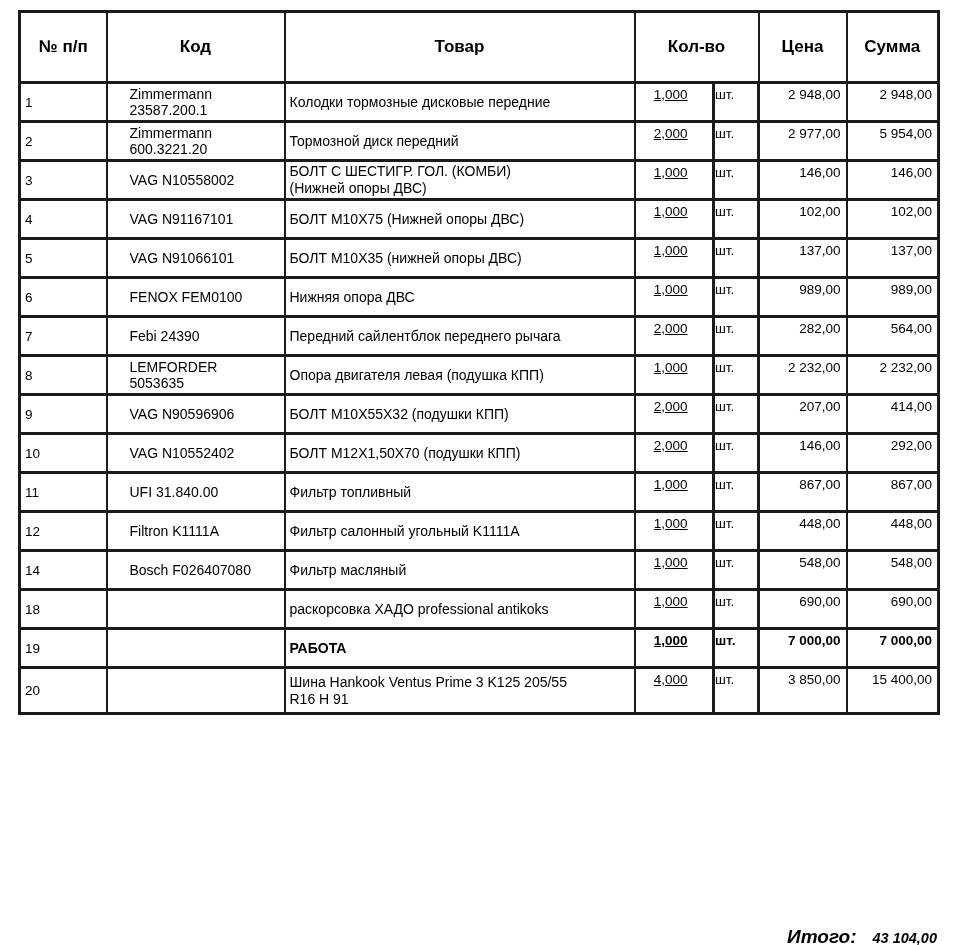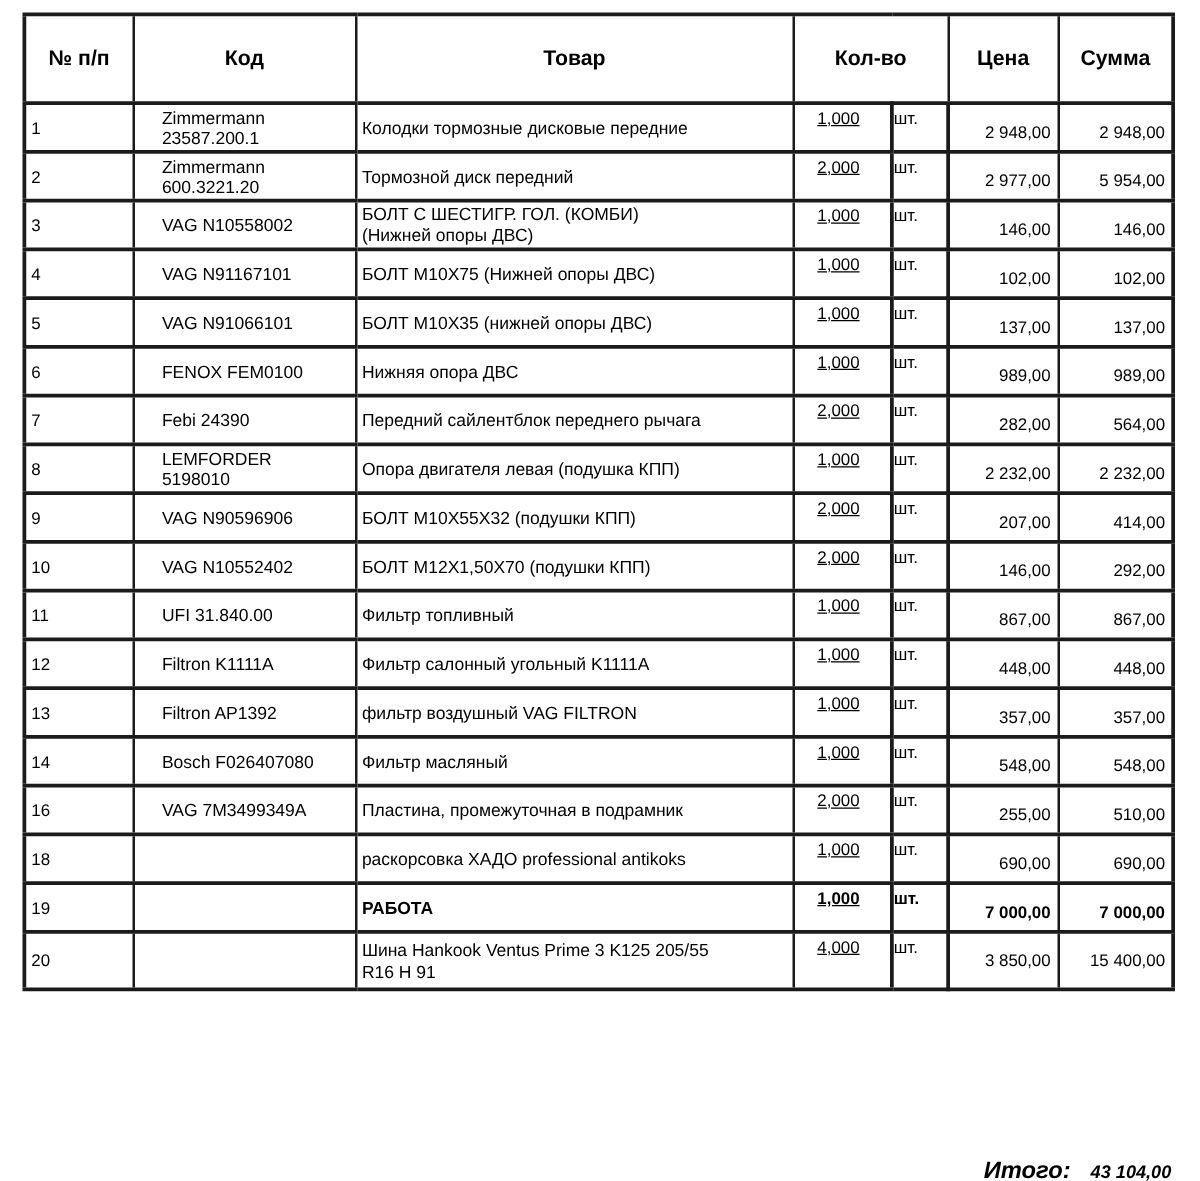--- a/index.html
+++ b/index.html
@@ -81,21 +81,21 @@
     padding-top: 3px;
     font-size: 13.5px;
     border-left-width: 3px;
     border-right-width: 3px;
     margin-top: 44px;
   }
   td.cell-price,
   td.cell-sum {
     text-align: right;
     vertical-align: top;
-    padding: 14px 5px 0 0;
+    padding: 3px 5px 0 0;
     font-size: 13.5px;
   }
   tr.bold-row td:not(.cell-num) {
     font-weight: bold;
   }
   .totals {
     position: absolute;
     top: 926px;
     left: 18px;
     width: 919px;
@@ -208,21 +208,21 @@
         <td class="cell-product">Передний сайлентблок переднего рычага</td>
         <td class="cell-qty">2,000</td>
         <td class="cell-unit">шт.</td>
         <td class="cell-price">282,00</td>
         <td class="cell-sum">564,00</td>
       </tr>
 
       <tr>
         <td class="cell-num">8</td>
         <td class="cell-code">LEMFORDER
-5198010</td>
+5053635</td>
         <td class="cell-product">Опора двигателя левая (подушка КПП)</td>
         <td class="cell-qty">1,000</td>
         <td class="cell-unit">шт.</td>
         <td class="cell-price">2 232,00</td>
         <td class="cell-sum">2 232,00</td>
       </tr>
 
       <tr>
         <td class="cell-num">9</td>
         <td class="cell-code">VAG N90596906</td>
@@ -256,50 +256,32 @@
       <tr>
         <td class="cell-num">12</td>
         <td class="cell-code">Filtron K1111A</td>
         <td class="cell-product">Фильтр салонный угольный K1111A</td>
         <td class="cell-qty">1,000</td>
         <td class="cell-unit">шт.</td>
         <td class="cell-price">448,00</td>
         <td class="cell-sum">448,00</td>
       </tr>
 
-      <tr>
-        <td class="cell-num">13</td>
-        <td class="cell-code">Filtron AP1392</td>
-        <td class="cell-product">фильтр воздушный VAG FILTRON</td>
-        <td class="cell-qty">1,000</td>
-        <td class="cell-unit">шт.</td>
-        <td class="cell-price">357,00</td>
-        <td class="cell-sum">357,00</td>
-      </tr>
 
       <tr>
         <td class="cell-num">14</td>
         <td class="cell-code">Bosch F026407080</td>
         <td class="cell-product">Фильтр масляный</td>
         <td class="cell-qty">1,000</td>
         <td class="cell-unit">шт.</td>
         <td class="cell-price">548,00</td>
         <td class="cell-sum">548,00</td>
       </tr>
 
 
-      <tr>
-        <td class="cell-num">16</td>
-        <td class="cell-code">VAG 7M3499349A</td>
-        <td class="cell-product">Пластина, промежуточная в подрамник</td>
-        <td class="cell-qty">2,000</td>
-        <td class="cell-unit">шт.</td>
-        <td class="cell-price">255,00</td>
-        <td class="cell-sum">510,00</td>
-      </tr>
 
 
       <tr>
         <td class="cell-num">18</td>
         <td class="cell-code"></td>
         <td class="cell-product">раскорсовка ХАДО professional antikoks</td>
         <td class="cell-qty">1,000</td>
         <td class="cell-unit">шт.</td>
         <td class="cell-price">690,00</td>
         <td class="cell-sum">690,00</td>

